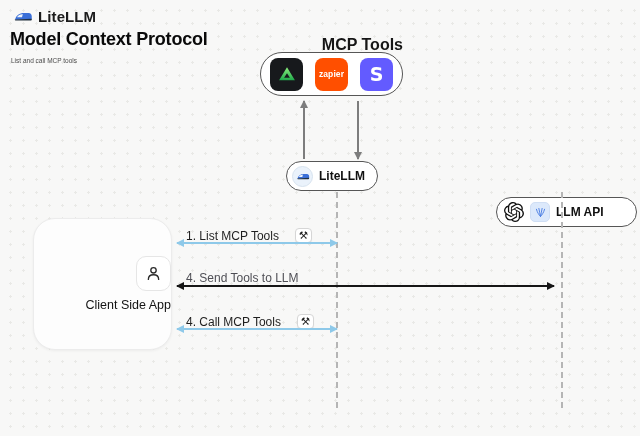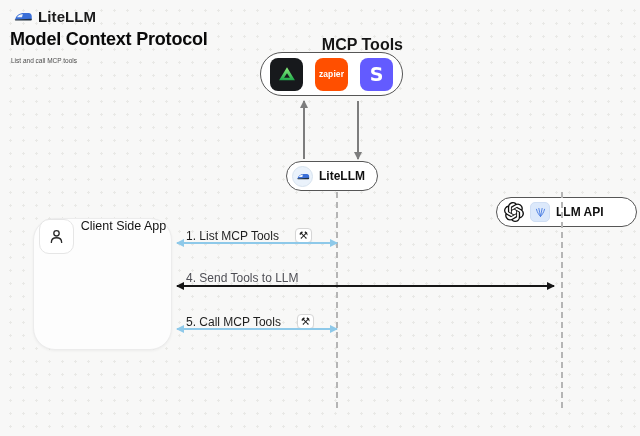--- a/index.html
+++ b/index.html
@@ -45,21 +45,21 @@
 
   .llm-node { left:496px; top:161px; width:141px; height:30px; border-radius:16px; padding-left:7px; gap:6px;margin-top:36px; }
   .openai-logo { width:20px; height:20px; display:block; }
   .provider-sq { width:20px; height:20px; border-radius:5px; background:#dce9fb; border:1px solid #cfdef4; display:flex; align-items:center; justify-content:center; }
 
   
   .client-box {
     position:absolute; left:33px; top:218px; width:139px; height:132px;
     background:#fdfdfd; border:1px solid #ececec; border-radius:22px;
     box-shadow:0 1px 3px rgba(0,0,0,.05);
-    display:flex; align-items:flex-start; justify-content:center; gap:7px;
+    display:flex; align-items:flex-end; justify-content:center; gap:7px;flex-direction:column;
   }
   .person-sq { width:35px; height:35px; border-radius:10px; background:#fff; border:1px solid #e6e6e6; display:flex; align-items:center; justify-content:center; }
   .client-label { font-size:12.5px; font-weight:500; color:#141414; }
 
   
   .lifeline { position:absolute; width:0; border-left:2px dashed #b5b5b5; }
   .lifeline.l1 { left:336px; top:192px; height:216px; }
   .lifeline.l2 { left:561px; top:192px; height:216px; }
 
   
@@ -178,21 +178,21 @@
 
   <div class="msg-label gray" style="left:186px; top:271px;">
     <span>4. Send Tools to LLM</span>
   </div>
   <div class="harrow black" style="left:177px; top:285px; width:377px;">
     <span class="ah left"></span>
     <span class="ah right"></span>
   </div>
 
   <div class="msg-label" style="left:186px; top:314px;">
-    <span>5. Call MCP Tools</span>
+    <span>4. Call MCP Tools</span>
     <span class="tools-badge">⚒</span>
   </div>
   <div class="harrow blue" style="left:177px; top:328px; width:160px;">
     <span class="ah left"></span>
     <span class="ah right"></span>
   </div>
 
 </div>
 
 </body></html>

